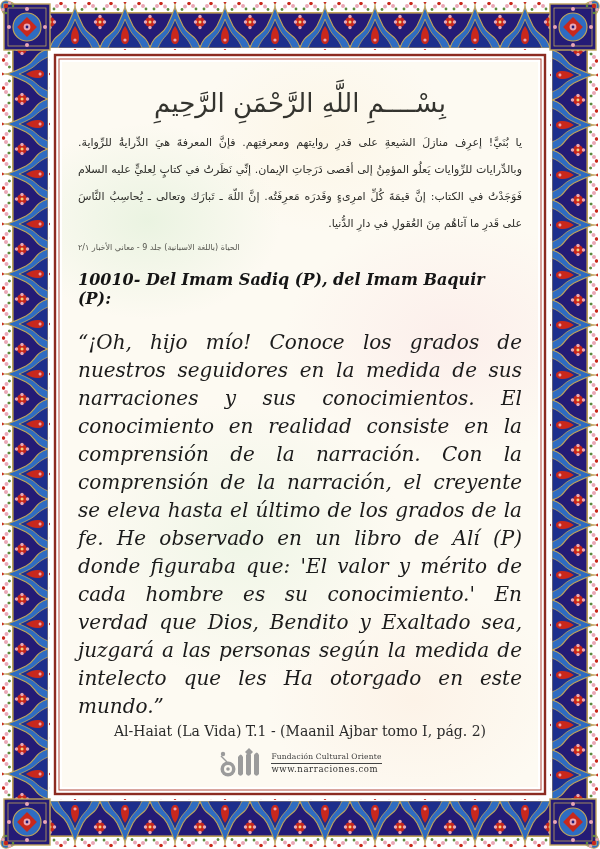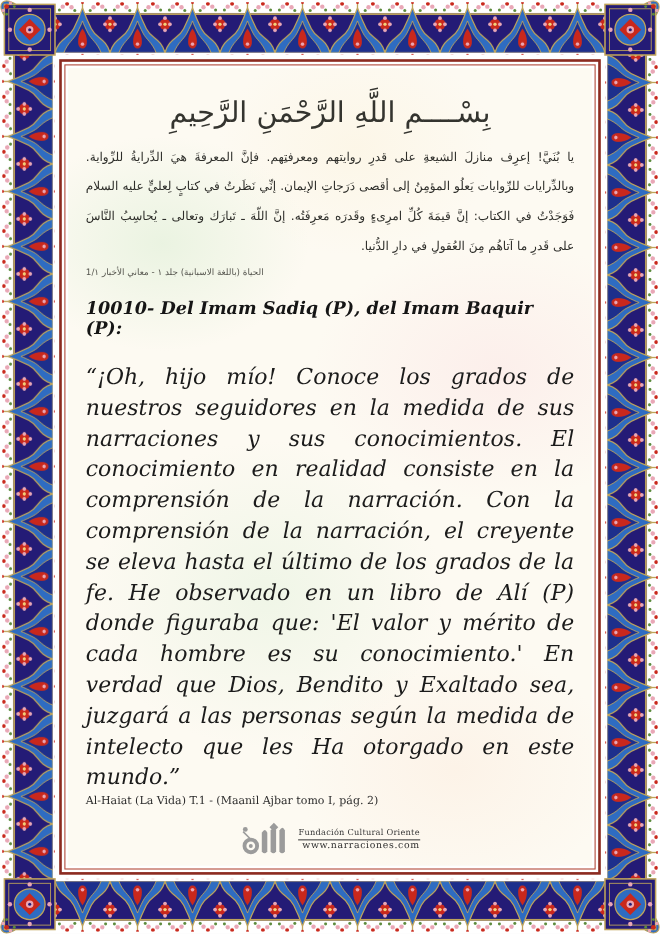--- a/index.html
+++ b/index.html
@@ -68,33 +68,33 @@
   .es-quote{
     margin-top:20px;
     font-style:italic;
     font-size:20px;
     line-height:28px;
     color:#1b1b1b;
     text-align:justify;
   }
   .es-attr{
     margin-top:3px;
-    font-size:10px;
+    font-size:14px;
     color:#2a2a2a;
-    text-align:left;
+    text-align:center;
   }
   .footer{
     position:absolute;
     left:0; right:0; bottom:6px;
     display:flex;
     justify-content:center;
     align-items:center;
     gap:7px;
   }
-  .footer-text{line-height:1.15;text-align:right;}
+  .footer-text{line-height:1.15;}
   .footer-org{
     font-size:7.5px;
     color:#3a3a3a;
     letter-spacing:.2px;
   }
   .footer-sep{
     height:1px;background:#444;margin:1.5px 0;border:0;
   }
   .footer-url{
     font-size:8.5px;
@@ -184,21 +184,21 @@
     <rect x="59" y="59" width="482" height="731" fill="none" stroke="#b2493a" stroke-width="1"></rect>
   </svg>
 
   <div class="content">
 
     <div class="bismillah">بِسْــــمِ اللَّهِ الرَّحْمَنِ الرَّحِيمِ</div>
 
 
     <div class="ar-body">يا بُنَيَّ! إعرِف منازلَ الشيعةِ على قدرِ روايتهم ومعرفتِهم. فإنَّ المعرفةَ هيَ الدِّرايةُ للرِّواية. وبالدِّرايات للرِّوايات يَعلُو المؤمِنُ إلى أقصى دَرَجاتِ الإيمان. إنِّي نَظَرتُ في كتابٍ لِعليٍّ عليه السلام فَوَجَدْتُ في الكتاب: إنَّ قيمَةَ كُلِّ امرِىءٍ وقَدرَه مَعرِفَتُه. إنَّ اللّهَ ـ تَبارَك وتعالى ـ يُحاسِبُ النَّاسَ على قَدرِ ما آتاهُم مِنَ العُقولِ في دارِ الدُّنيا.</div>
 
-    <div class="ar-source">الحياة (باللغة الاسبانية) جلد ١ - معاني الأخبار 1/١</div>
+    <div class="ar-source">الحياة (باللغة الاسبانية) جلد 9 - معاني الأخبار ٢/١</div>
 
     <div class="es-heading">10010- Del Imam Sadiq (P), del Imam Baquir (P):</div>
 
     <div class="es-quote">“¡Oh, hijo mío! Conoce los grados de nuestros seguidores en la medida de sus narraciones y sus conocimientos. El conocimiento en realidad consiste en la comprensión de la narración. Con la comprensión de la narración, el creyente se eleva hasta el último de los grados de la fe. He observado en un libro de Alí (P) donde figuraba que: 'El valor y mérito de cada hombre es su conocimiento.' En verdad que Dios, Bendito y Exaltado sea, juzgará a las personas según la medida de intelecto que les Ha otorgado en este mundo.”</div>
 
     <div class="es-attr">Al-Haiat (La Vida) T.1 - (Maanil Ajbar tomo I, pág. 2)</div>
 
     <div class="footer">
       <svg width="46" height="34" viewBox="0 0 46 34" xmlns="http://www.w3.org/2000/svg">
         <g fill="#9b9b9b">

